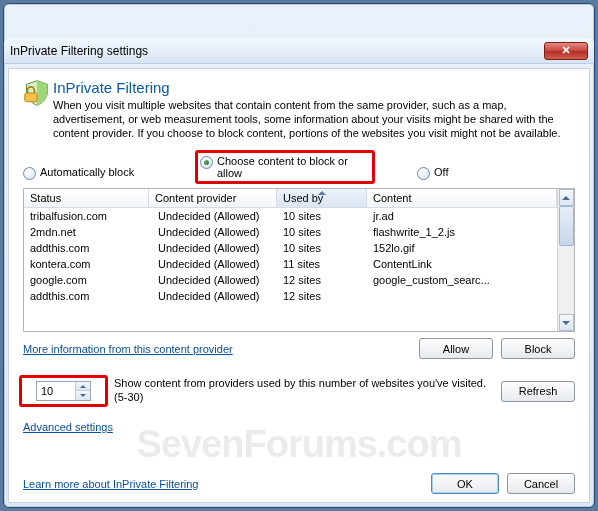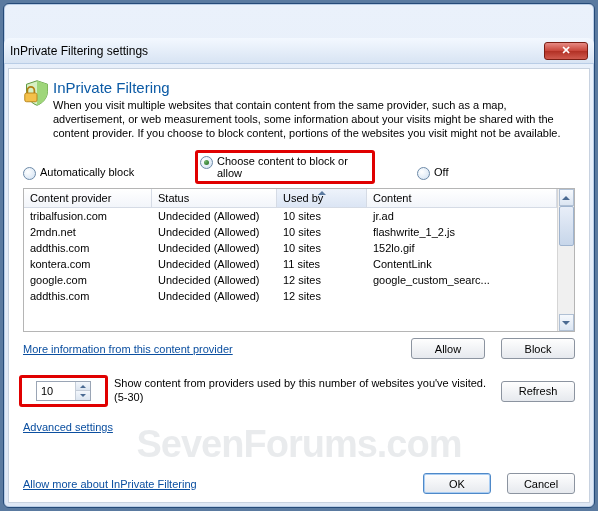--- a/index.html
+++ b/index.html
@@ -136,21 +136,21 @@
   .sb-btn { width:15px;height:17px;background:linear-gradient(#f6f9fd,#dbe5f2);border:1px solid #b0c0d4;margin:0;display:flex;align-items:center;justify-content:center;}
   .sb-btn.up::after{content:"";border-left:4px solid transparent;border-right:4px solid transparent;border-bottom:4px solid #4a6a92;}
   .sb-btn.down::after{content:"";border-left:4px solid transparent;border-right:4px solid transparent;border-top:4px solid #4a6a92;}
   .sb-thumb { width:15px; flex: 0 0 40px; margin-top:0; background:linear-gradient(#e8eef8,#c7d6ea);border:1px solid #9fb4cf;border-radius:2px;}
   .sb-track { flex:1; }
   .link { color:#0b4fa0; text-decoration:underline; cursor:pointer; }
   .row-after-table {
     display:flex; justify-content:space-between; align-items:center;
     margin-top:6px;
   }
-  .btnrow { display:flex; gap:16px; }
+  .btnrow { display:flex; gap:8px; }
   .btn {
     min-width:68px; height:21px;
     background: linear-gradient(#fefefe,#e6e9ee);
     border:1px solid #8c94a0; border-radius:3px;
     display:flex;align-items:center;justify-content:center;
     font-size:11px; padding: 0 10px;
   }
   .btn.wide { min-width: 74px; }
   .btn.default { border-color:#4f89c8; box-shadow:0 0 0 1px #a9cdf3 inset;}
   .threshold-row {
@@ -233,22 +233,22 @@
       </div>
       <label class="radiogroup off">
         <span class="radio"></span>
         <span>Off</span>
       </label>
     </div>
 
     <div class="table">
       <div class="table-inner">
         <div class="thead">
+          <div class="th c1">Status</div>
           <div class="th c0">Content provider</div>
-          <div class="th c1">Status</div>
           <div class="th c2 sorted">Used by</div>
           <div class="th c3">Content</div>
         </div>
         <div class="tbody">
           <div class="tr">
             <div class="td c0">tribalfusion.com</div>
             <div class="td c1">Undecided (Allowed)</div>
             <div class="td c2">10 sites</div>
             <div class="td c3">jr.ad</div>
           </div>
@@ -315,21 +315,21 @@
       <div class="btn wide">Refresh</div>
     </div>
 
     <div class="adv-link-row">
       <span class="link">Advanced settings</span>
     </div>
 
     <div class="watermark">SevenForums.com</div>
 
     <div class="footer">
-      <span class="link">Allow more about InPrivate Filtering</span>
+      <span class="link">Learn more about InPrivate Filtering</span>
       <div class="btnrow">
         <div class="btn default">OK</div>
         <div class="btn">Cancel</div>
       </div>
     </div>
 
   </div>
 </div>
 
 </body></html>

